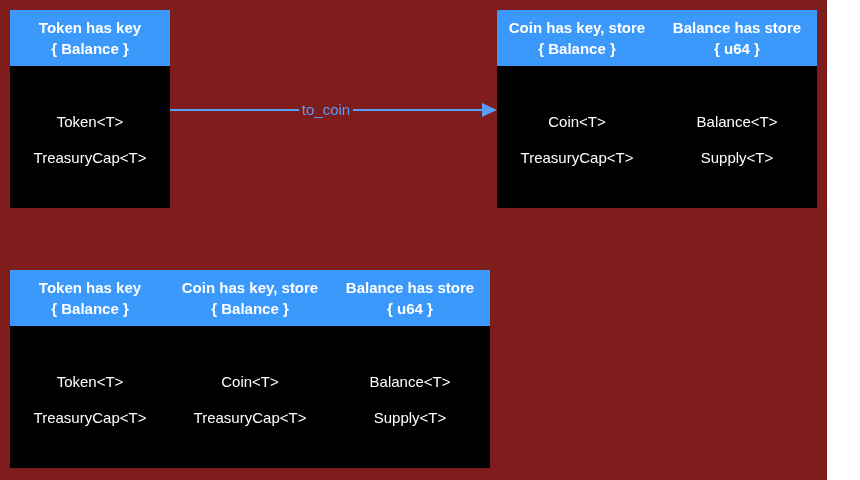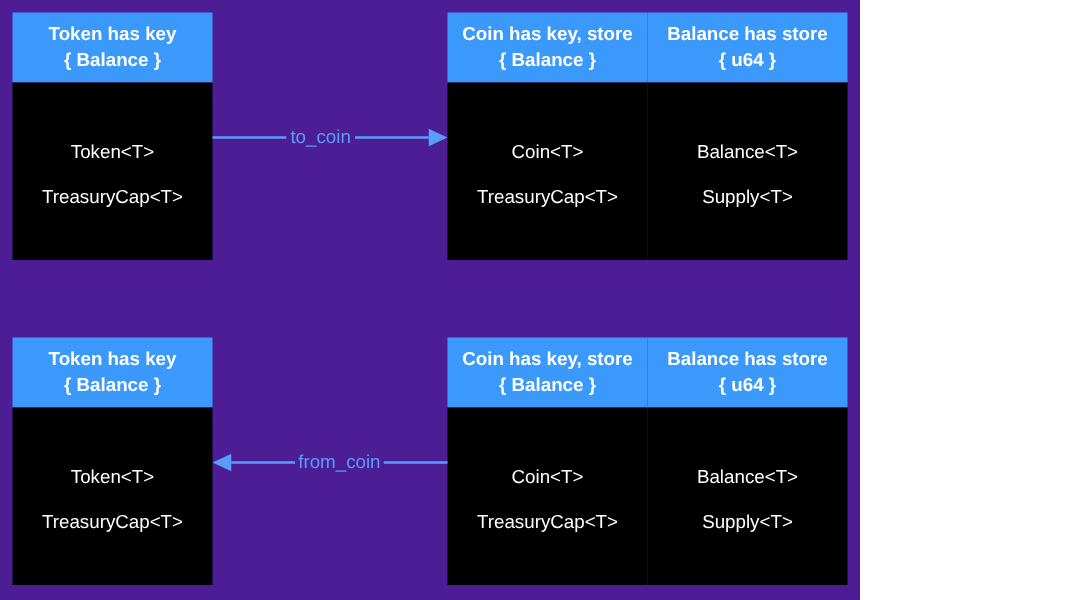--- a/index.html
+++ b/index.html
@@ -3,23 +3,23 @@
 <meta charset="utf-8">
 <style>
   html, body {
     margin: 0;
     padding: 0;
     background: #ffffff;
     font-family: "Liberation Sans", sans-serif;
   }
   .canvas {
     position: relative;
-    width: 688px;
+    width: 827px;
     height: 480px;
-    background: #4c1d95;
+    background: #7f1d1d;
     overflow: hidden;
   }
   .row {
     display: flex;
     align-items: stretch;
     padding: 0 10px;
     height: 198px;
   }
   .row-top { margin-top: 10px; }
   .row-bottom { margin-top: 62px; }
@@ -158,28 +158,20 @@
       <div class="box-header">
         <div>Token has key</div>
         <div>{ Balance }</div>
       </div>
       <div class="box-body">
         <div class="field">Token&lt;T&gt;</div>
         <div class="field">TreasuryCap&lt;T&gt;</div>
       </div>
     </div>
 
-    <div class="arrow-slot">
-      <div class="arrow">
-        <div class="head-left"></div>
-        <div class="seg"></div>
-        <div class="arrow-label">from_coin</div>
-        <div class="seg"></div>
-      </div>
-    </div>
 
     <div class="box">
       <div class="box-header">
         <div>Coin has key, store</div>
         <div>{ Balance }</div>
       </div>
       <div class="box-body">
         <div class="field">Coin&lt;T&gt;</div>
         <div class="field">TreasuryCap&lt;T&gt;</div>
       </div>

